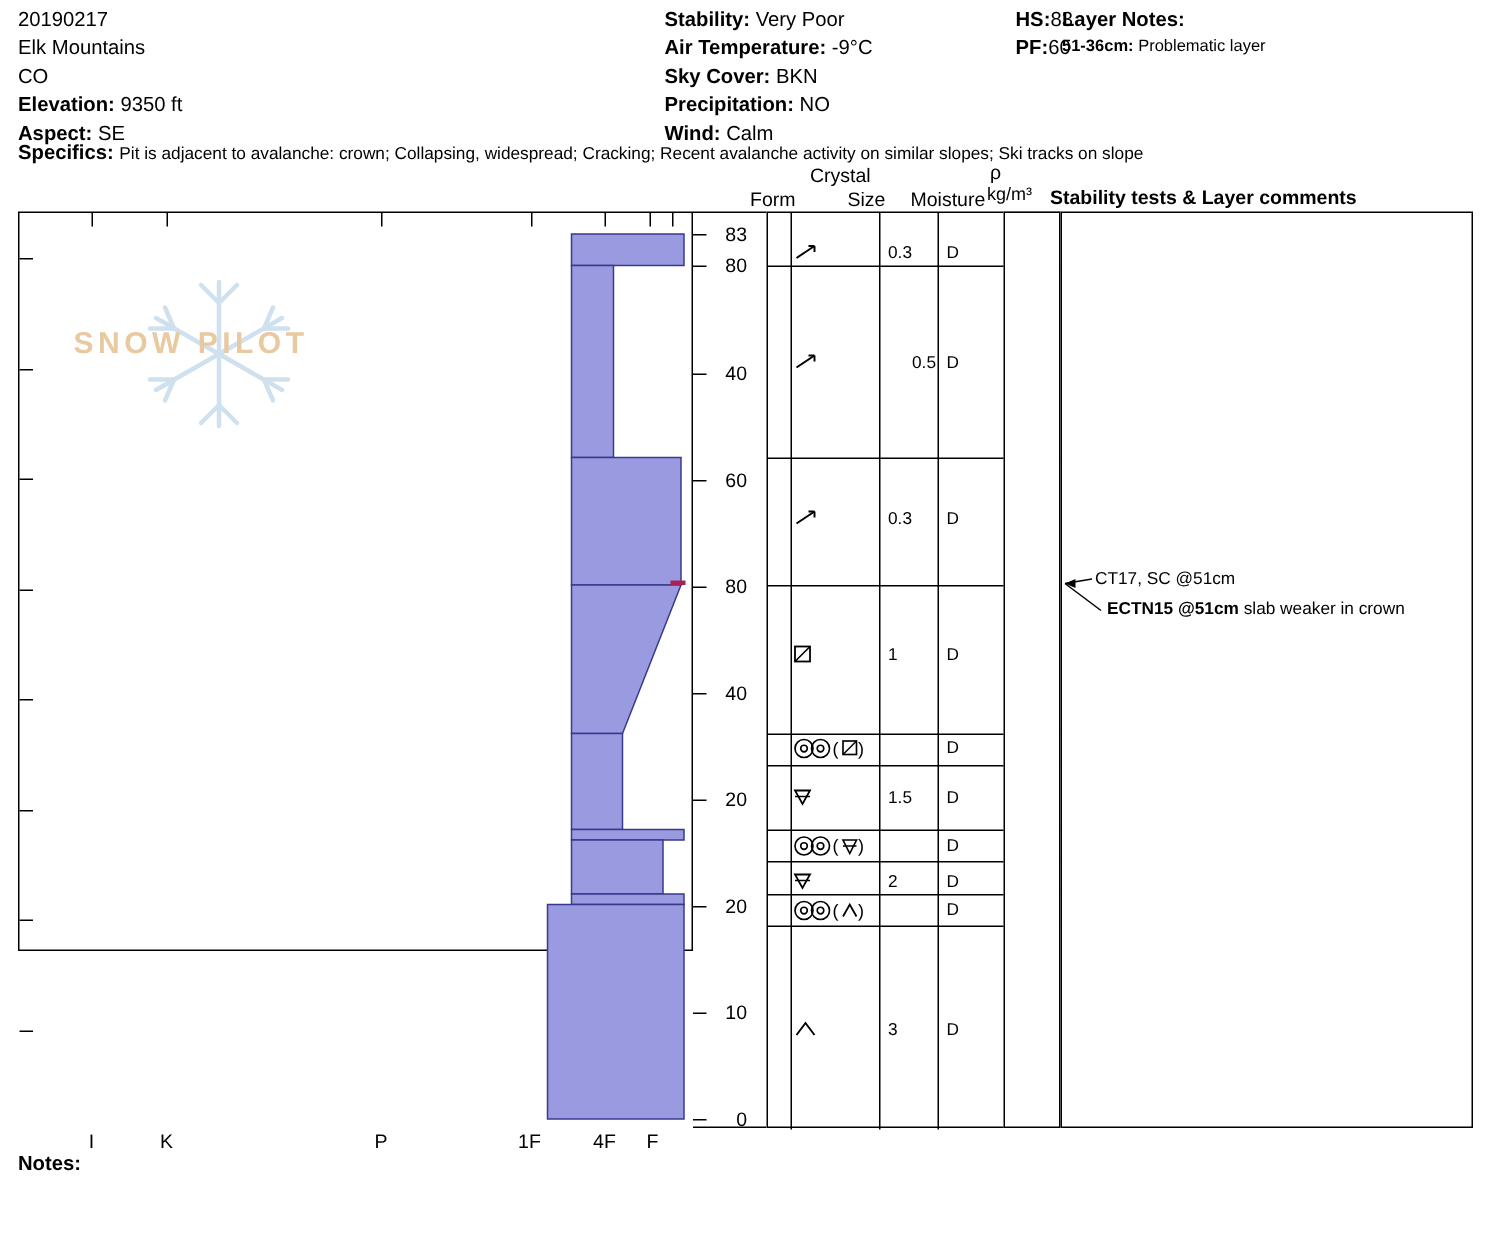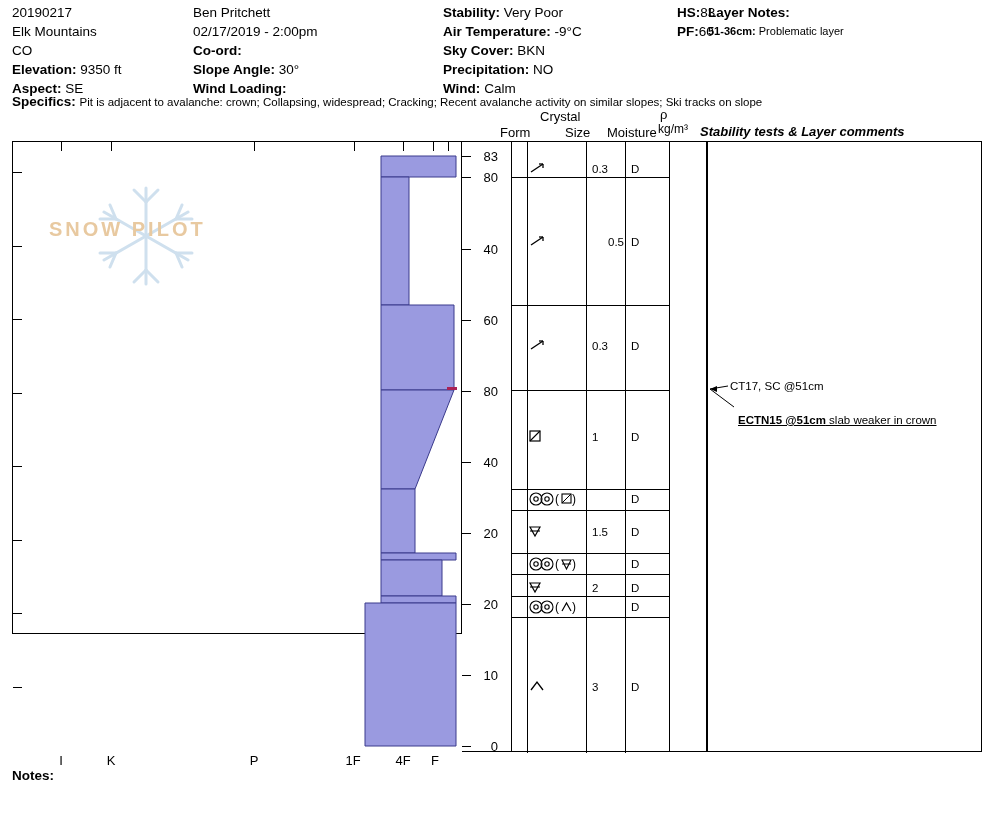--- a/index.html
+++ b/index.html
@@ -237,27 +237,20 @@
   <div class="header">
 
     <div class="hdr-col col1">
       <div class="row"><span class="val">20190217</span></div>
       <div class="row"><span class="val">Elk Mountains</span></div>
       <div class="row"><span class="val">CO</span></div>
       <div class="row"><span class="lbl">Elevation:</span> <span class="val">9350 ft</span></div>
       <div class="row"><span class="lbl">Aspect:</span> <span class="val">SE</span></div>
     </div>
 
-    <div class="hdr-col col2">
-      <div class="row"><span class="val">Ben Pritchett</span></div>
-      <div class="row"><span class="val">02/17/2019 - 2:00pm</span></div>
-      <div class="row"><span class="lbl">Co-ord:</span> <span class="val"></span></div>
-      <div class="row"><span class="lbl">Slope Angle:</span> <span class="val">30°</span></div>
-      <div class="row"><span class="lbl">Wind Loading:</span> <span class="val"></span></div>
-    </div>
 
     <div class="hdr-col col3">
       <div class="row"><span class="lbl">Stability:</span> <span class="val">Very Poor</span></div>
       <div class="row"><span class="lbl">Air Temperature:</span> <span class="val">-9°C</span></div>
       <div class="row"><span class="lbl">Sky Cover:</span> <span class="val">BKN</span></div>
       <div class="row"><span class="lbl">Precipitation:</span> <span class="val">NO</span></div>
       <div class="row"><span class="lbl">Wind:</span> <span class="val">Calm</span></div>
     </div>
 
     <div class="hdr-col col4">
@@ -510,33 +503,33 @@
 
     <div class="panel" id="density-panel"></div>
 
     <div class="panel" id="stability-panel">
       <svg width="275" height="611" viewBox="0 0 275 611" style="position:absolute;left:0;top:0;" aria-hidden="true">
         <line x1="2" y1="247" x2="20" y2="244" stroke="#000" stroke-width="1"></line>
         <path d="M2 247 L9 244 L9 250 Z" fill="#000"></path>
         <line x1="2" y1="247" x2="26" y2="265" stroke="#000" stroke-width="1"></line>
       </svg>
       <div class="stab-comment" style="left:22px; top:238px;">CT17, SC @51cm</div>
-      <div class="stab-comment" style="left:30px; top:272px;text-decoration:underline;">
+      <div class="stab-comment" style="left:30px; top:258px;">
         <span class="b">ECTN15 @51cm</span><span> slab weaker in crown</span>
       </div>
     </div>
   </div>
 
   <div class="ghdr" style="left:540px; top:109px; width:80px;">Crystal</div>
   <div class="ghdr" style="left:500px; top:125px; width:70px;">Form</div>
   <div class="ghdr" style="left:565px; top:125px; width:50px;">Size</div>
   <div class="ghdr" style="left:607px; top:125px; width:70px;">Moisture</div>
   <div class="ghdr" style="left:660px; top:107px; width:34px;">ρ</div>
   <div class="ghdr" style="left:658px; top:122px; width:38px; font-size:12px;">kg/m³</div>
-  <div class="ghdr bold" style="left:700px; top:124px; width:266px;font-style:italic;">Stability tests &amp; Layer comments</div>
+  <div class="ghdr bold" style="left:700px; top:124px; width:266px;">Stability tests &amp; Layer comments</div>
 
   <div class="haxis" style="left:61px;">I</div>
   <div class="haxis" style="left:111px;">K</div>
   <div class="haxis" style="left:254px;">P</div>
   <div class="haxis" style="left:353px;">1F</div>
   <div class="haxis" style="left:403px;">4F</div>
   <div class="haxis" style="left:435px;">F</div>
 
   <div class="notes-label">Notes:</div>
 </div>

